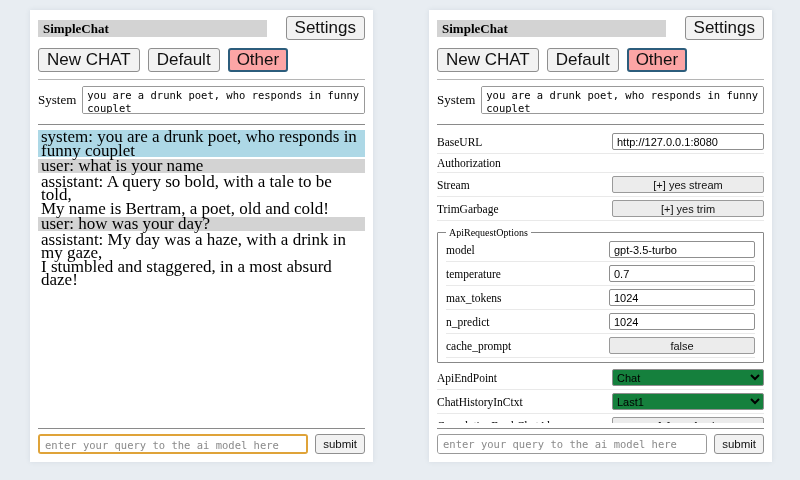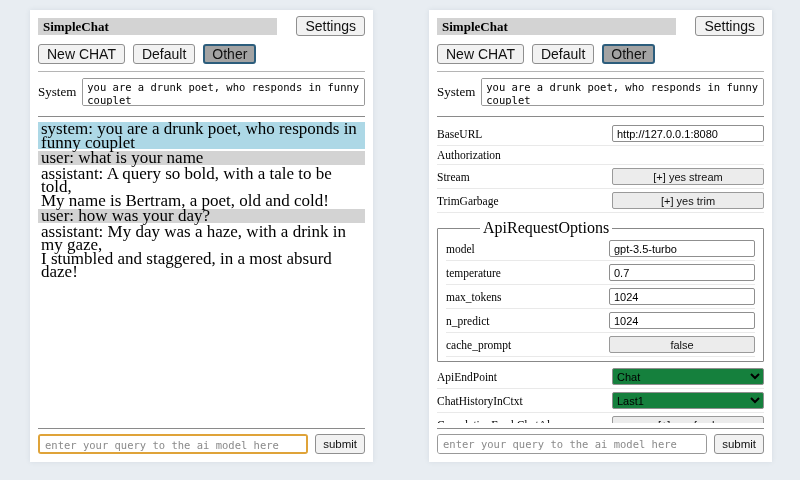--- a/index.html
+++ b/index.html
@@ -21,32 +21,32 @@
   }
   
   .titlebar { display: flex; gap: 19px; align-items: center; }
   .title {
     flex: 1; background: #d3d3d3;
     font-weight: bold; font-size: 13px;
     padding: 1px 5px; line-height: 15px;
   }
   .btn {
     font-family: "Liberation Sans", sans-serif;
-    font-size: 14px;
+    font-size: 17px;
     background: #f2f2f2;
     border: 1px solid #8f8f8f;
     border-radius: 3px;
     padding: 1px 8px;
     color: #111;
     white-space: nowrap;
   }
   
   .chat-toolbar { display: flex; gap: 8px; margin-top: 8px; }
   .chat-toolbar .btn.active {
-    background: #a3a3a3;
+    background: #fca5a5;
     border: 2px solid #2c5d7c;
     padding: 0 7px;
   }
   hr.sep-light { border: none; border-top: 1px solid #b5b5b5; margin: 7px 0 0; }
   hr.sep { border: none; border-top: 1px solid #8a8a8a; margin: 5px 0 0; }
   
   .system-row { display: flex; gap: 6px; align-items: center; padding: 6px 0 5px; }
   .system-row > label { font-size: 13px; }
   textarea.system {
     flex: 1; height: 28px; resize: none;
@@ -84,21 +84,21 @@
     color: #111; padding: 0;
   }
   select.ctrl {
     font-family: "Liberation Sans", sans-serif; font-size: 11px;
     background: #15803d; border: 1px solid #8f8f8f; border-radius: 2px; color: #000;
   }
   fieldset.api-group {
     border: 1px solid #888; border-radius: 1px;
     margin: 6px 0 3px; padding: 0 8px 4px;
   }
-  fieldset.api-group legend { font-size: 16px; padding: 0 3px; margin-left: 34px; }
+  fieldset.api-group legend { font-size: 10px; padding: 0 3px; }
   fieldset.api-group .srow .ctrl { width: 146px; }
   
   .query-row { display: flex; gap: 7px; align-items: stretch; padding-top: 5px; }
   textarea.query {
     flex: 1; height: 20px; resize: none;
     font-family: "DejaVu Sans Mono", monospace;
     font-size: 10.5px; line-height: 13px;
     border: 1px solid #999; border-radius: 3px;
     padding: 3px 5px; color: #000;
   }

